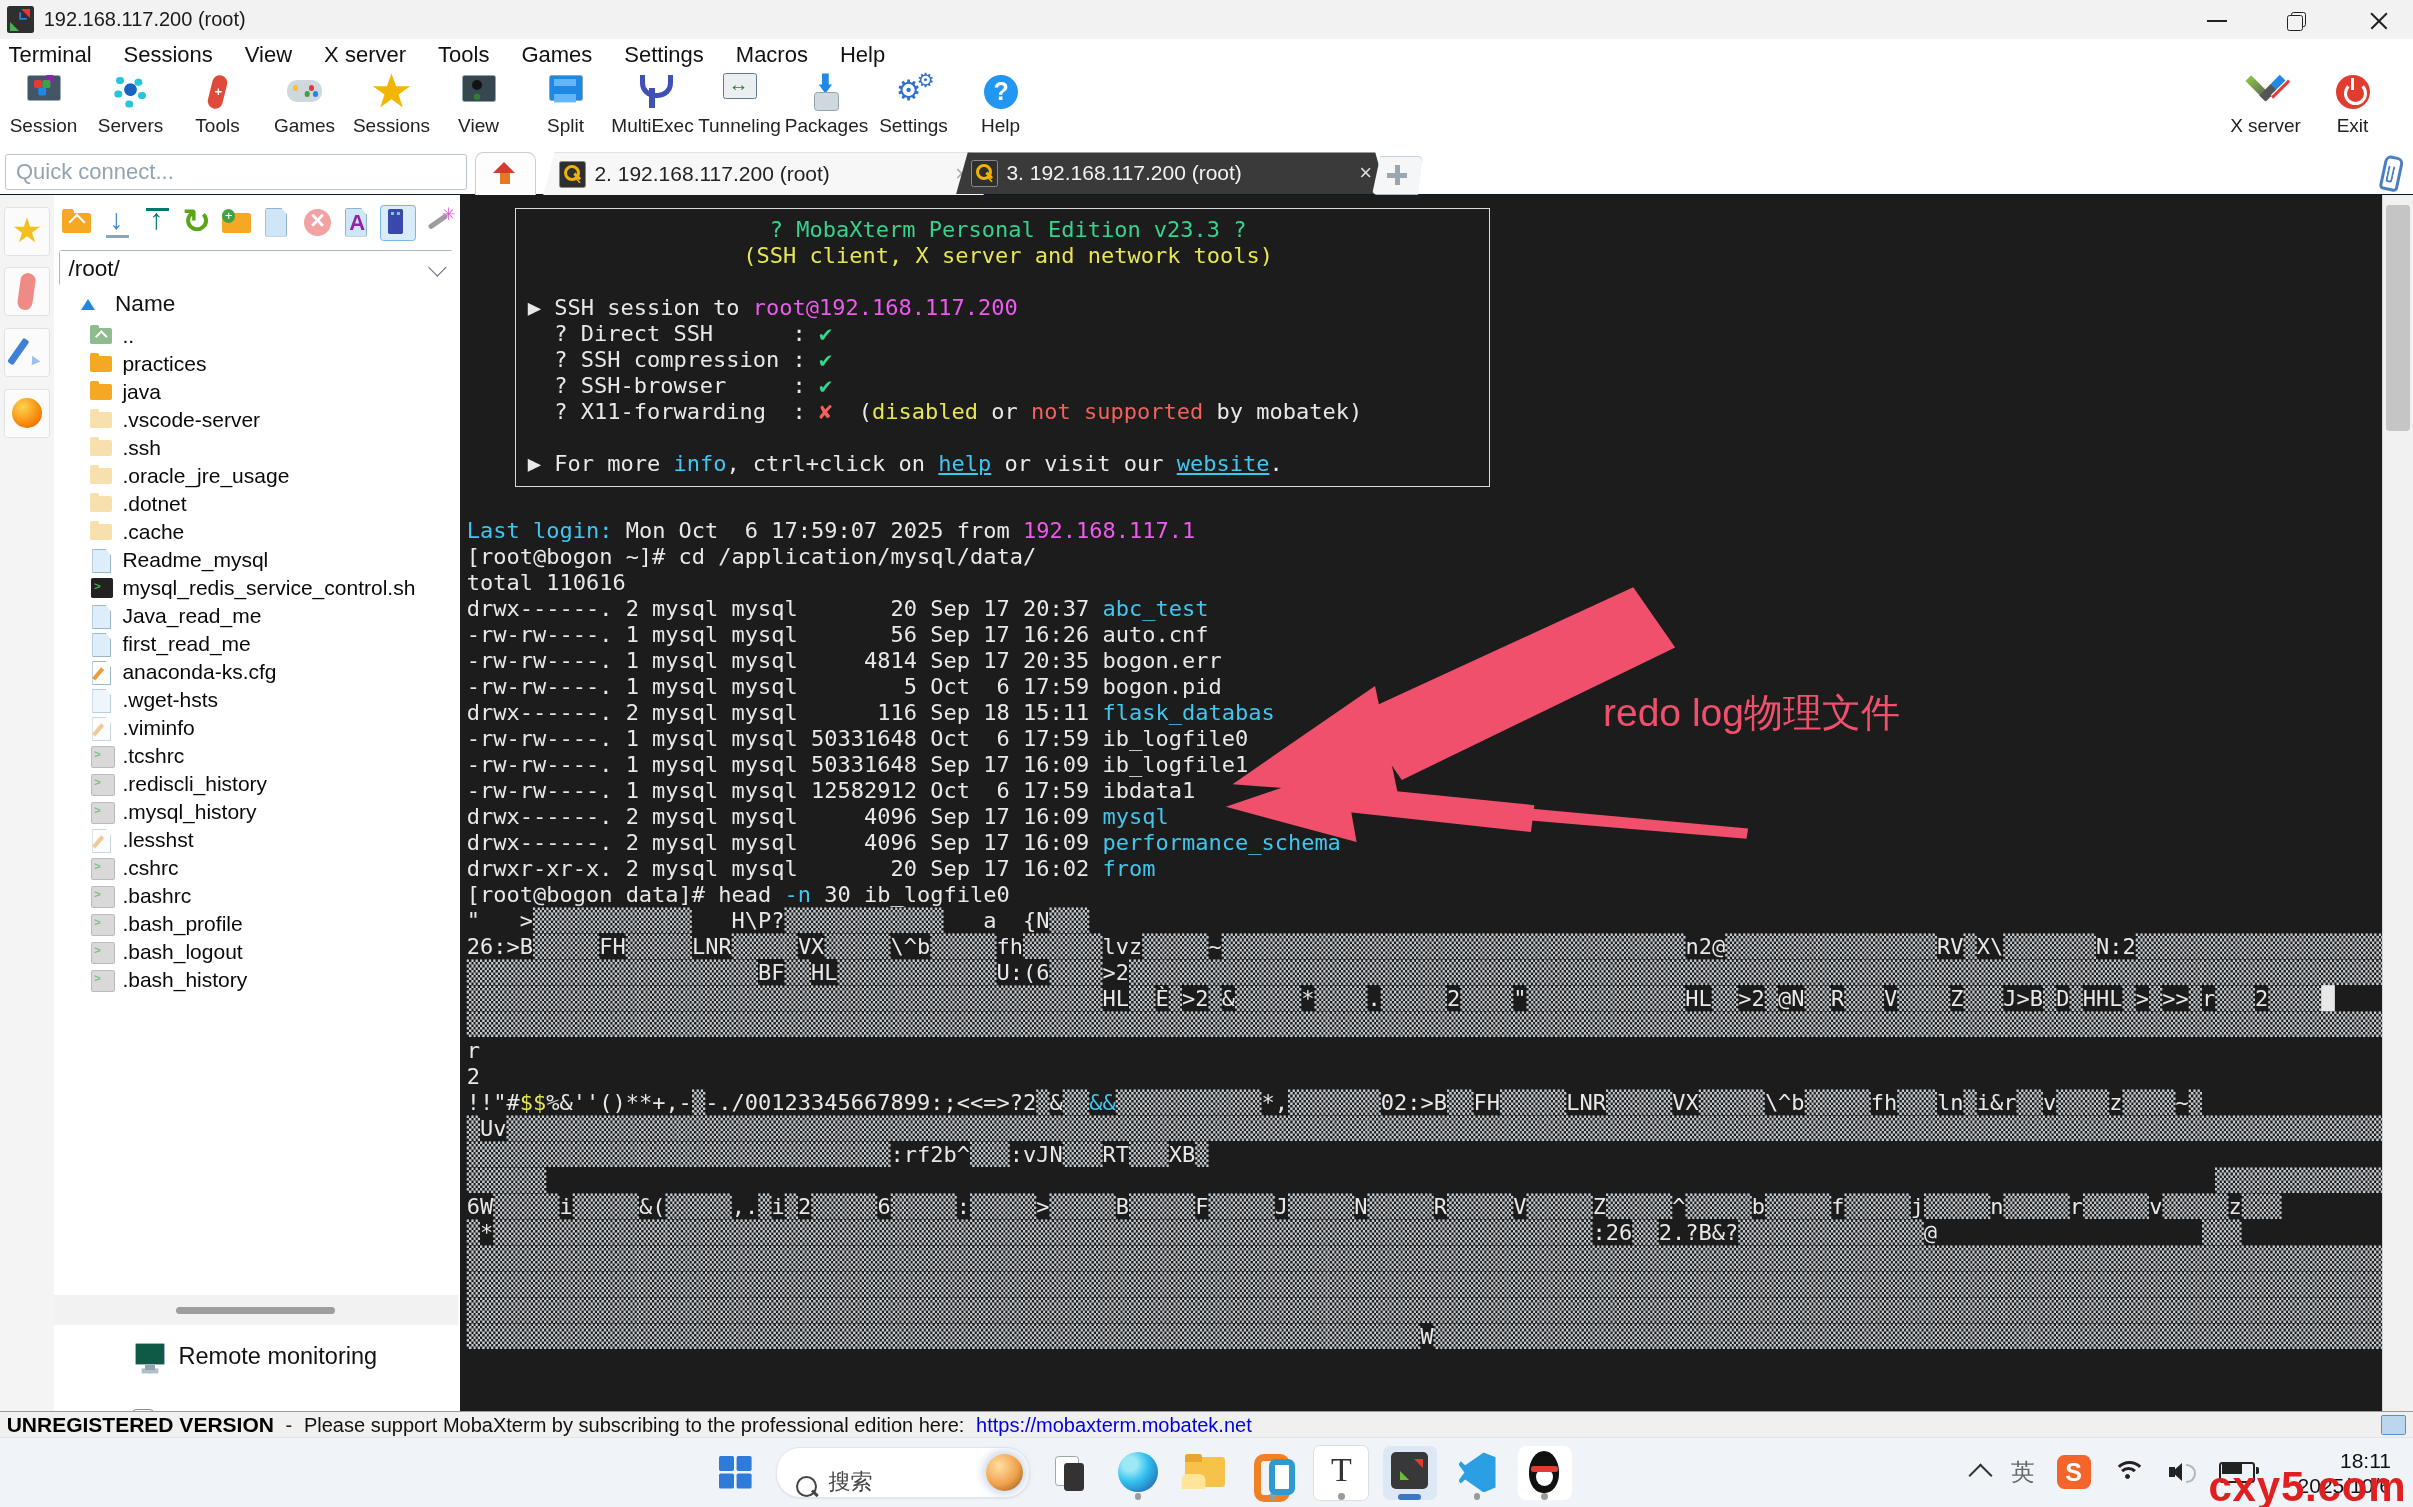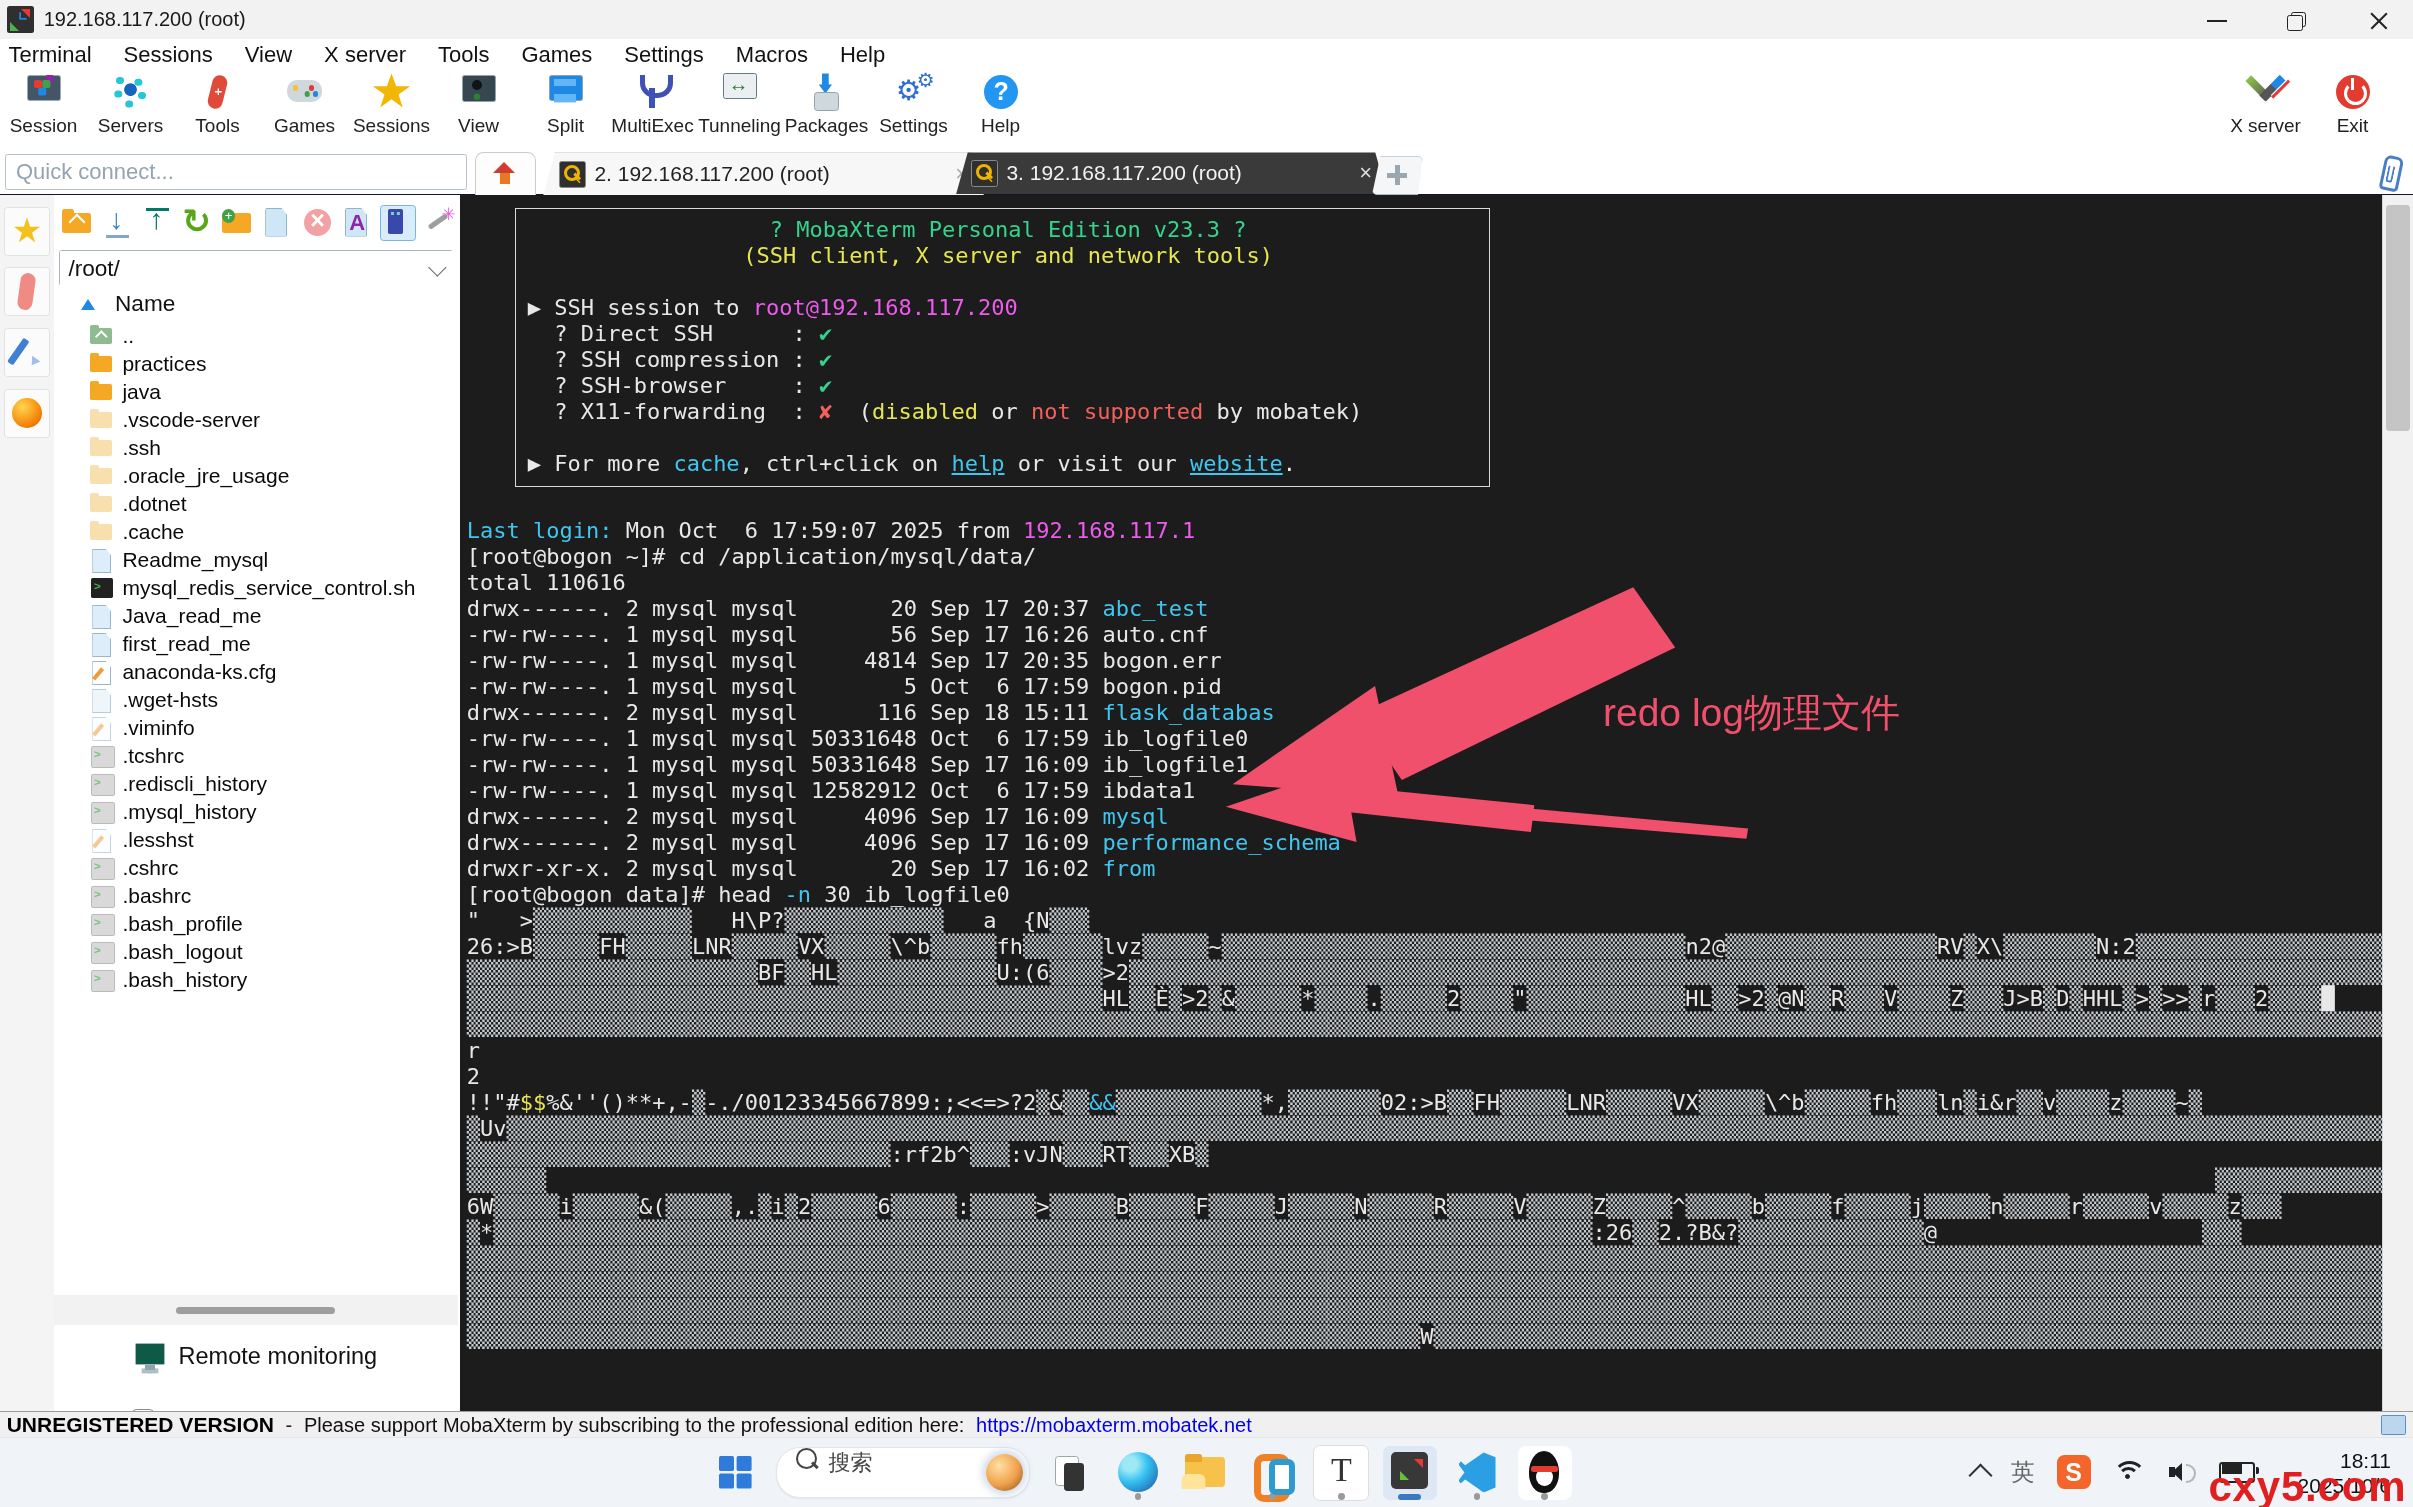--- a/index.html
+++ b/index.html
@@ -184,21 +184,21 @@
   #statusbar .sb-msg{font-size:20px;color:#111;}
   #statusbar .sb-link{font-size:20px;color:#0000e8;margin-left:11.7px;}
   #statusbar .sb-ico{margin-left:auto;margin-right:6.7px;width:23.5px;height:18.4px;background:#bcd6ee;border:1.7px solid #5b8fc9;border-radius:1.7px;}
   
   #taskbar{position:absolute;left:0;top:1437px;width:2413px;height:70px;background:#f0f4f9;border-top:0.8px solid #e2e6ea;}
   #tb-center{position:absolute;left:709px;top:6.7px;display:flex;align-items:center;gap:13.4px;}
   .tk{width:54px;height:54px;position:relative;border-radius:6.7px;}
   .tk .dot{position:absolute;left:23.5px;bottom:0px;width:6.7px;height:6.7px;border-radius:3.4px;background:#9a9a9a;}
   .tk-start::before{content:"";position:absolute;left:10px;top:10px;width:15px;height:15px;background:#2f7bd9;
      box-shadow:17.6px 0 0 #2f7bd9,0 17.6px 0 #2f7bd9,17.6px 17.6px 0 #2f7bd9;border-radius:1.7px;}
-  #searchpill{width:252px;height:49px;background:#fff;border:0.8px solid #e0e6ec;border-radius:24px;position:relative;display:flex;align-items:flex-start;box-shadow:0 0.8px 1.7px rgba(0,0,0,.08);}
+  #searchpill{width:252px;height:49px;background:#fff;border:0.8px solid #e0e6ec;border-radius:24px;position:relative;display:flex;align-items:flex-end;box-shadow:0 0.8px 1.7px rgba(0,0,0,.08);}
   #searchpill .mag{width:17px;height:17px;border:2.5px solid #444;border-radius:50%;margin-left:18.4px;position:relative;flex:none;}
   #searchpill .mag::after{content:"";position:absolute;left:13.4px;top:13.4px;width:8.4px;height:2.5px;background:#444;transform:rotate(45deg);}
   #searchpill .stext{font-size:22px;color:#444;margin-left:11.7px;}
   #searchpill .moon{position:absolute;right:6.7px;top:5.9px;width:37px;height:37px;border-radius:50%;
      background:radial-gradient(circle at 35% 32%,#ffe0a3,#f0a04a 55%,#8a5a2a 95%);box-shadow:0 0 8.4px 3.4px #cdd9ea;}
   .tk-view::before{content:"";position:absolute;left:11.7px;top:10px;width:22px;height:28.5px;background:#fff;border:1.7px solid #9aa;border-radius:3.4px;}
   .tk-view::after{content:"";position:absolute;left:20px;top:17px;width:20px;height:28.5px;background:#333;border-radius:3.4px;}
   .tk-edge::before{content:"";position:absolute;left:6.7px;top:6.7px;width:40px;height:40px;border-radius:50%;
      background:radial-gradient(circle at 30% 30%,#9ce8f5 0 18%,#35c1f1 45%,#1b4fa0 100%);}
   .tk-exp::before{content:"";position:absolute;left:6.7px;top:11.7px;width:40px;height:30px;background:#f7c24a;border-radius:3.4px;}
@@ -459,21 +459,21 @@
       <div id="banner-box">
           <div class="tl ctr"><span class="s-g">? MobaXterm Personal Edition v23.3 ?</span></div>
           <div class="tl ctr"><span class="s-y">(SSH client, X server and network tools)</span></div>
           <div class="tl"><span class="s-w"></span></div>
           <div class="tl"><span class="s-w">▶ SSH session to </span><span class="s-m">root@192.168.117.200</span></div>
           <div class="tl"><span class="s-w">  ? Direct SSH      : </span><span class="s-g">✔</span></div>
           <div class="tl"><span class="s-w">  ? SSH compression : </span><span class="s-g">✔</span></div>
           <div class="tl"><span class="s-w">  ? SSH-browser     : </span><span class="s-g">✔</span></div>
           <div class="tl"><span class="s-w">  ? X11-forwarding  : </span><span class="s-r">✘</span><span class="s-w">  (</span><span class="s-y">disabled</span><span class="s-w"> or </span><span class="s-r">not supported</span><span class="s-w"> by mobatek)</span></div>
           <div class="tl"><span class="s-w"></span></div>
-          <div class="tl"><span class="s-w">▶ For more </span><span class="s-c">cache</span><span class="s-w">, ctrl+click on </span><span class="s-cu">help</span><span class="s-w"> or visit our </span><span class="s-cu">website</span><span class="s-w">.</span></div>
+          <div class="tl"><span class="s-w">▶ For more </span><span class="s-c">info</span><span class="s-w">, ctrl+click on </span><span class="s-cu">help</span><span class="s-w"> or visit our </span><span class="s-cu">website</span><span class="s-w">.</span></div>
         </div>
       <div id="termlines" class="pad">
           <div class="tl"><span class="s-c">Last login:</span><span class="s-w"> Mon Oct  6 17:59:07 2025 from </span><span class="s-m">192.168.117.1</span></div>
           <div class="tl"><span class="s-w">[root@bogon ~]# cd /application/mysql/data/</span></div>
           <div class="tl"><span class="s-w">total 110616</span></div>
           <div class="tl"><span class="s-w">drwx------. 2 mysql mysql       20 Sep 17 20:37 </span><span class="s-c">abc_test</span></div>
           <div class="tl"><span class="s-w">-rw-rw----. 1 mysql mysql       56 Sep 17 16:26 auto.cnf</span></div>
           <div class="tl"><span class="s-w">-rw-rw----. 1 mysql mysql     4814 Sep 17 20:35 bogon.err</span></div>
           <div class="tl"><span class="s-w">-rw-rw----. 1 mysql mysql        5 Oct  6 17:59 bogon.pid</span></div>
           <div class="tl"><span class="s-w">drwx------. 2 mysql mysql      116 Sep 18 15:11 </span><span class="s-c">flask_databas</span></div>

